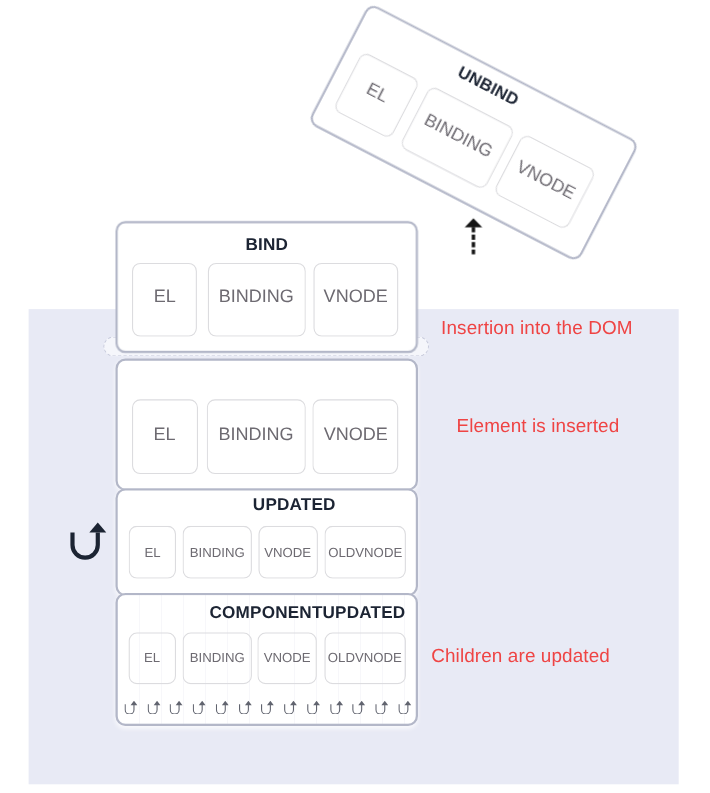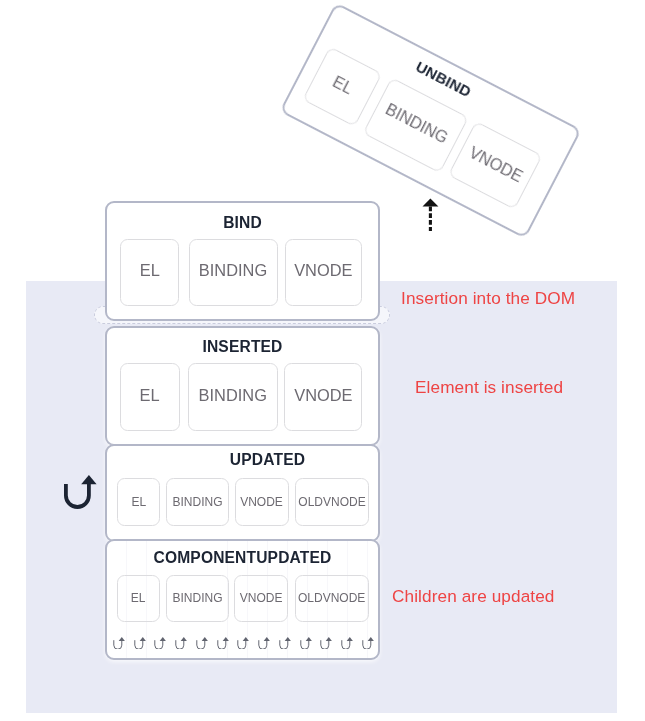--- a/index.html
+++ b/index.html
@@ -48,35 +48,34 @@
 
   <div class="card" style="left:105px;top:201px;width:275px;height:119.9px;box-shadow:none;"></div>
   <div class="card-title" style="left:105px;width:275px;top:214px;font-size:15.6px;">BIND</div>
   <div class="slot" style="left:120.3px;top:238.5px;width:59px;height:67px;font-size:16.4px;">EL</div>
   <div class="slot" style="left:188.5px;top:238.5px;width:89px;height:67px;font-size:16.4px;">BINDING</div>
   <div class="slot" style="left:284.6px;top:238.5px;width:77.5px;height:67px;font-size:16.4px;">VNODE</div>
 
   <div class="dashedbox" style="left:94px;top:306px;width:296px;height:17.5px;border-radius:9px;"></div>
 
   <div class="card" style="left:105px;top:326px;width:275px;height:120.2px;"></div>
-  <div class="card-title" style="left:105px;width:275px;top:338px;font-size:15.6px;">INSERTED</div>
   <div class="slot" style="left:119.5px;top:362.7px;width:60.1px;height:68.4px;font-size:16.4px;">EL</div>
   <div class="slot" style="left:188px;top:362.7px;width:89.5px;height:68.4px;font-size:16.4px;">BINDING</div>
   <div class="slot" style="left:284.4px;top:362.7px;width:78px;height:68.4px;font-size:16.4px;">VNODE</div>
 
   <div class="card" style="left:105px;top:443.6px;width:275px;height:98.3px;"></div>
   <div class="card-title" style="left:105px;width:325px;top:451px;font-size:15.6px;">UPDATED</div>
   <div class="slot sm" style="left:117.1px;top:478.3px;width:43.3px;height:47.5px;font-size:12px;">EL</div>
   <div class="slot sm" style="left:166px;top:478.3px;width:63px;height:47.5px;font-size:12px;">BINDING</div>
   <div class="slot sm" style="left:234.5px;top:478.3px;width:54px;height:47.5px;font-size:12px;">VNODE</div>
   <div class="slot sm" style="left:295px;top:478.3px;width:74px;height:47.5px;font-size:12px;">OLDVNODE</div>
 
   <div class="card" style="left:105px;top:539.3px;width:275px;height:120.3px;
               background:repeating-linear-gradient(90deg,#fff 0px,#fff 19.3px,#f7f7fa 19.3px,#f7f7fa 20.1px);"></div>
-  <div class="card-title" style="left:105px;width:275px;top:548.5px;font-size:15.6px;">COMPONENTUPDATED</div>
+  <div class="card-title" style="left:105px;width:275px;top:548.5px;font-size:15.6px;padding-left:37px;">COMPONENTUPDATED</div>
   <div class="slot sm" style="left:116.5px;top:574.7px;width:43.3px;height:47.3px;font-size:12px;">EL</div>
   <div class="slot sm" style="left:166px;top:574.7px;width:63px;height:47.3px;font-size:12px;">BINDING</div>
   <div class="slot sm" style="left:234.1px;top:574.7px;width:54px;height:47.3px;font-size:12px;">VNODE</div>
   <div class="slot sm" style="left:294.7px;top:574.7px;width:74px;height:47.3px;font-size:12px;">OLDVNODE</div>
 
   <div class="loops" id="loopRow" style="left:113px;top:636px;width:261px;height:13px;justify-content:space-between;">
       <svg width="12.2" height="12" viewBox="0 0 12.2 12">
         <path d="M0.8 3.2 L0.8 8.2 A4.0 4.0 0 0 0 8.8 8.2 L8.8 3.4" stroke="#61646f" stroke-width="1.0" fill="none"></path>
         <path d="M8.8 0 L11.9 4.1 L5.7 4.1 Z" fill="#61646f"></path>
       </svg>

